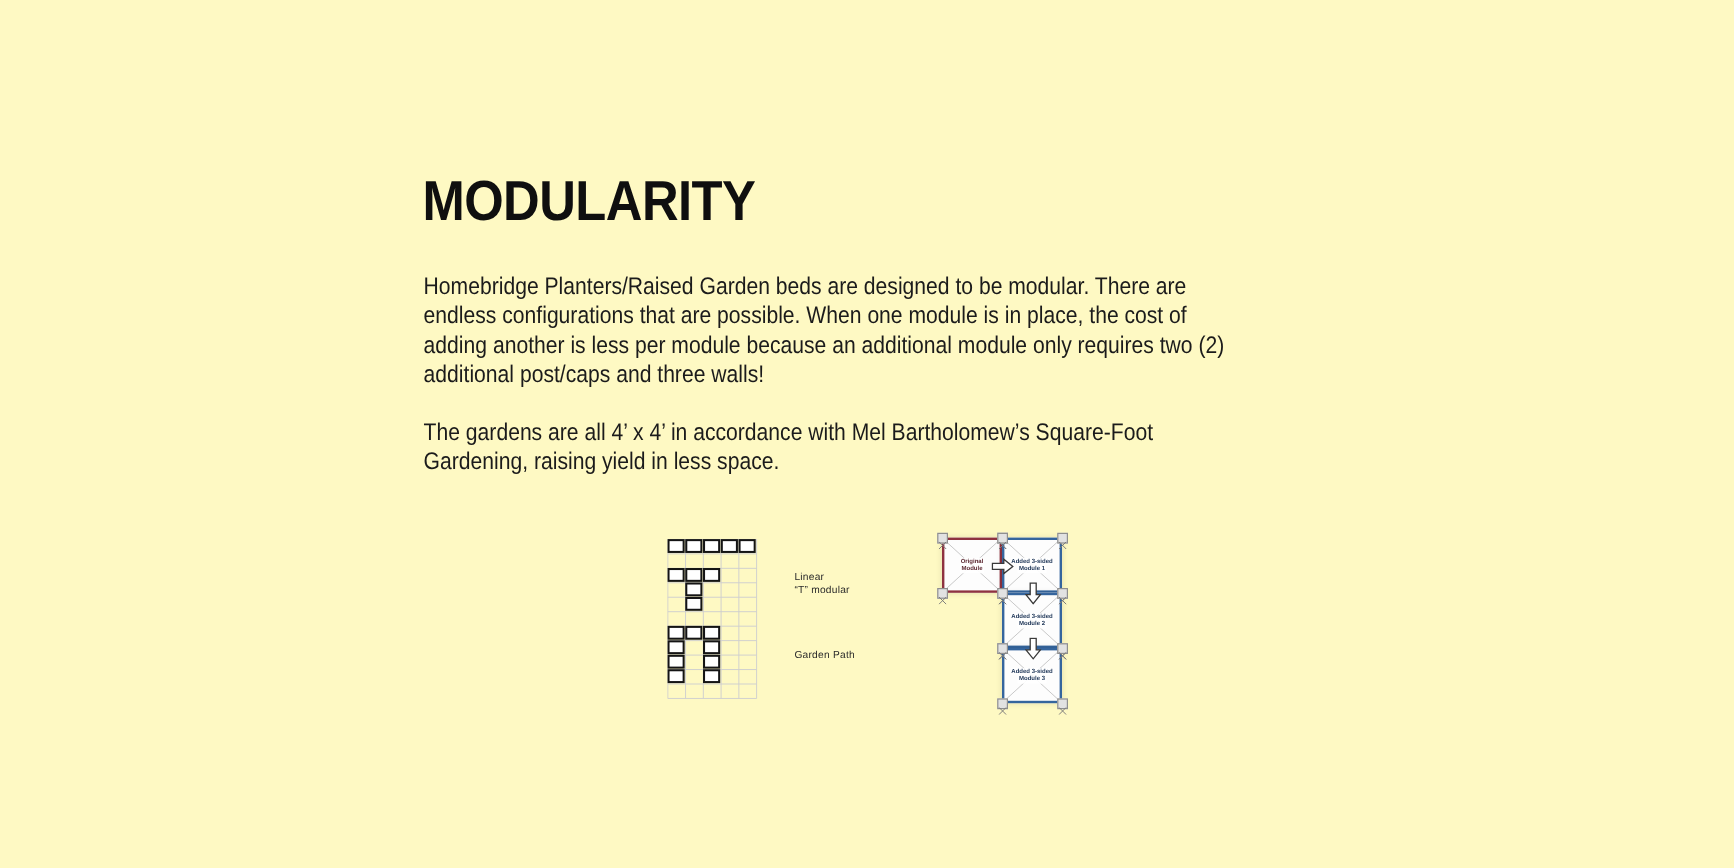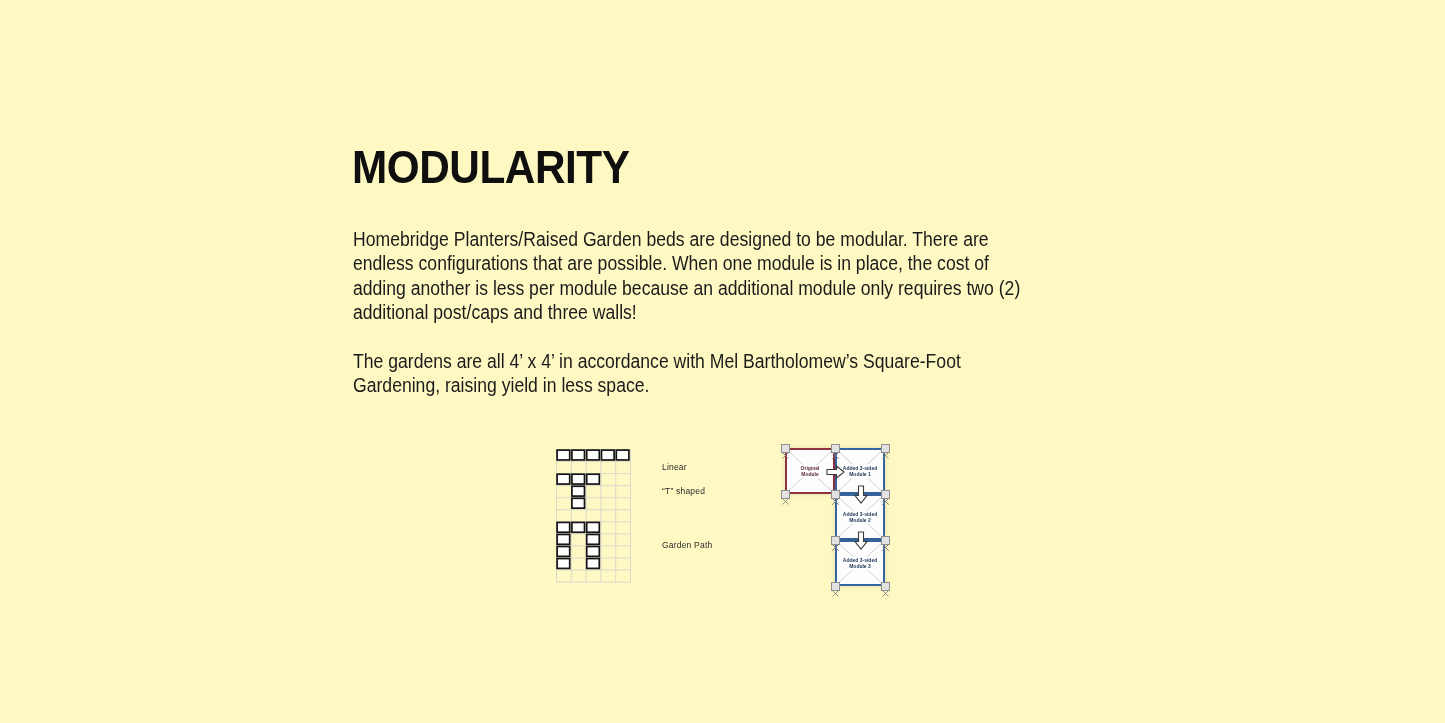--- a/index.html
+++ b/index.html
@@ -63,22 +63,22 @@
     <div class="line">adding another is less per module because an additional module only requires two (2)</div>
     <div class="line">additional post/caps and three walls!</div>
   </div>
 
   <div class="para p2">
     <div class="line">The gardens are all 4’ x 4’ in accordance with Mel Bartholomew’s Square-Foot</div>
     <div class="line">Gardening, raising yield in less space.</div>
   </div>
 
   <div id="left-figure">
-      <div class="config-label" style="top: 462px; text-align: right;">Linear</div>
-      <div class="config-label" style="top: 485.675px;">“T” shaped</div>
+      <div class="config-label" style="top: 475px; text-align: right;">Linear</div>
+      <div class="config-label" style="top: 485.675px;">“T” modular</div>
       <div class="config-label" style="top: 539.9px;">Garden Path</div>
       <svg width="76" height="135" style="position:absolute;left:556px;top:449px;">
         <line x1="0.5" y1="0.5" x2="0.5" y2="133.05" stroke="#cfcfcf" stroke-width="0.8"></line>
         <line x1="15.3" y1="0.5" x2="15.3" y2="133.05" stroke="#cfcfcf" stroke-width="0.8"></line>
         <line x1="30.1" y1="0.5" x2="30.1" y2="133.05" stroke="#cfcfcf" stroke-width="0.8"></line>
         <line x1="44.900000000000006" y1="0.5" x2="44.900000000000006" y2="133.05" stroke="#cfcfcf" stroke-width="0.8"></line>
         <line x1="59.7" y1="0.5" x2="59.7" y2="133.05" stroke="#cfcfcf" stroke-width="0.8"></line>
         <line x1="74.5" y1="0.5" x2="74.5" y2="133.05" stroke="#cfcfcf" stroke-width="0.8"></line>
         <line x1="0.5" y1="0.5" x2="74.5" y2="0.5" stroke="#cfcfcf" stroke-width="0.8"></line>
         <line x1="0.5" y1="12.55" x2="74.5" y2="12.55" stroke="#cfcfcf" stroke-width="0.8"></line>

